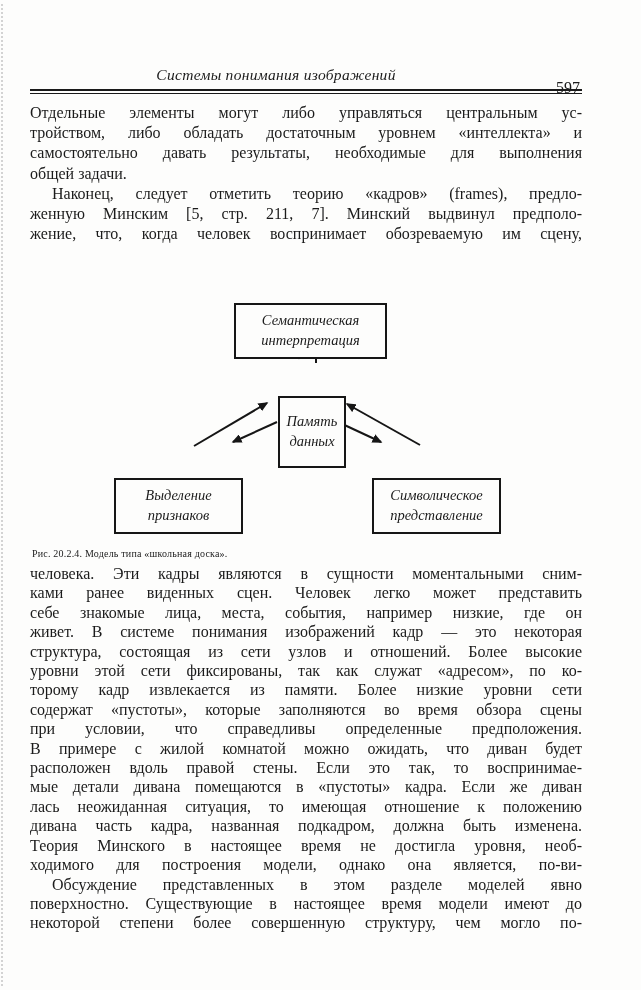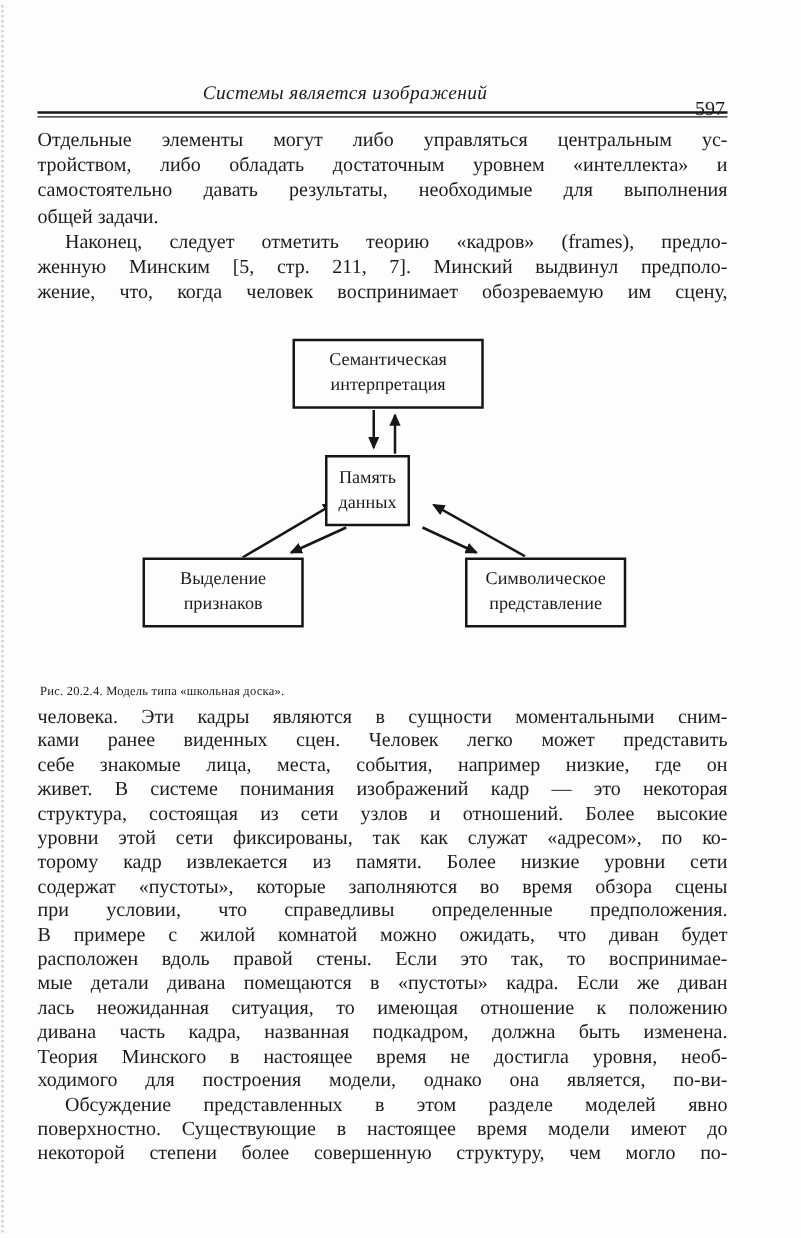--- a/index.html
+++ b/index.html
@@ -38,39 +38,40 @@
     white-space:nowrap;overflow:visible;
   }
   .line.short{text-align-last:left;}
   .line.indent{text-indent:22px;}
   
   .figure{position:absolute;left:0;top:270px;width:641px;height:242px;}
   .figure svg{position:absolute;left:0;top:0;}
   .dbox{
     position:absolute;border:2px solid #161616;background:#fdfdfc;
     display:flex;align-items:center;justify-content:center;text-align:center;
-    font-size:14.5px;line-height:1.35;padding:2px;
+    font-style:italic;font-size:14.5px;line-height:1.35;padding:2px;
     box-sizing:border-box;
+    margin-top:32px;
   }
   #box-top{left:234px;top:1px;width:153px;height:56px;}
-  #box-middle{left:260px;top:94px;width:68px;height:57px;}
+  #box-middle{left:278px;top:94px;width:68px;height:72px;}
   #box-left{left:114px;top:176px;width:129px;height:56px;}
   #box-right{left:372px;top:176px;width:129px;height:56px;}
   .figure-caption{
     position:absolute;left:32px;top:548px;width:560px;
     font-size:10px;letter-spacing:.2px;
   }
 </style>
 </head>
 <body>
 
 <div class="scan-edge"></div>
 
 <div class="running-header">
-  <div class="running-title">Системы является изображений</div>
+  <div class="running-title">Системы понимания изображений</div>
   <div class="page-number">597</div>
 </div>
 <div class="header-rule"></div>
 
 <div class="textblock" id="block-top">
   <div>
       <div class="line">Отдельные элементы могут либо управляться центральным ус-</div>
       <div class="line">тройством, либо обладать достаточным уровнем «интеллекта» и</div>
       <div class="line">самостоятельно давать результаты, необходимые для выполнения</div>
       <div class="line short">общей задачи.</div>

